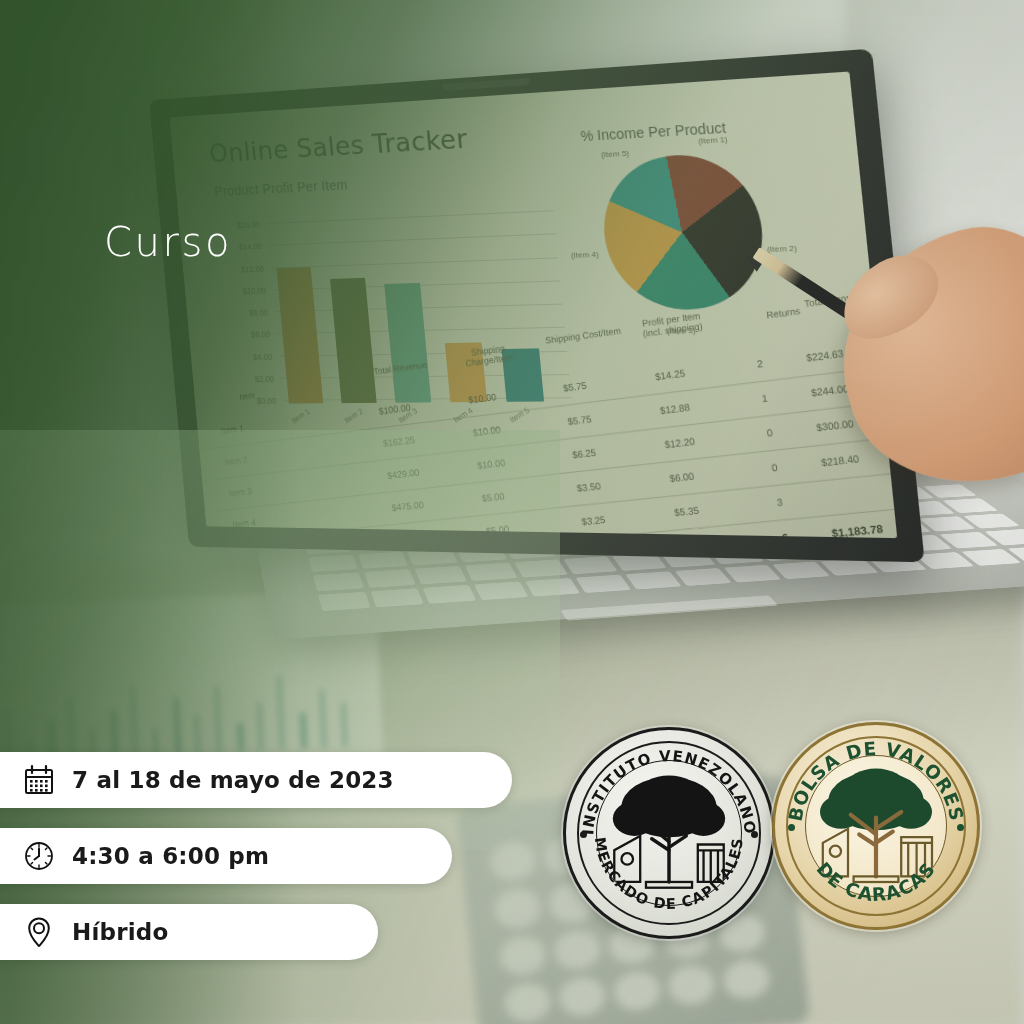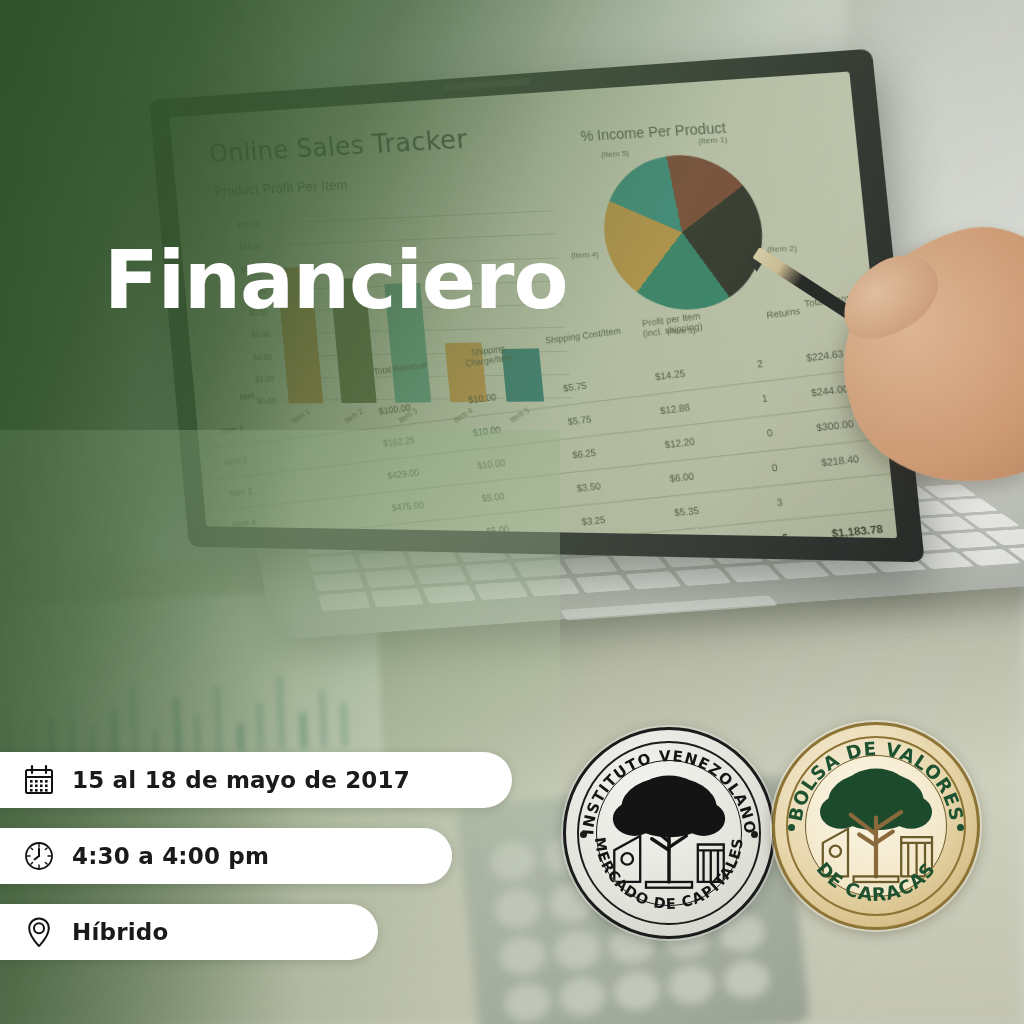--- a/index.html
+++ b/index.html
@@ -564,22 +564,22 @@
       <div class="hand"></div>
       <div class="thumb"></div>
     </div>
   </div>
 
   <div class="overlay"></div>
   <div class="overlay2"></div>
   <div class="overlay3"></div>
 
   <div class="headline">
+    <div class="kicker">Curso</div>
     <div class="title">
-      <span>Financiero</span>
     </div>
   </div>
 
   <div class="pill" id="pill-date">
     <span class="ico">
       <svg width="32" height="32" viewBox="0 0 32 32">
         <rect x="3" y="6" width="26" height="23" rx="1.5" fill="none" stroke="#111" stroke-width="2"></rect>
         <line x1="3" y1="13" x2="29" y2="13" stroke="#111" stroke-width="2"></line>
         <line x1="9" y1="2" x2="9" y2="9" stroke="#111" stroke-width="2.2" stroke-linecap="round"></line>
         <line x1="23" y1="2" x2="23" y2="9" stroke="#111" stroke-width="2.2" stroke-linecap="round"></line>
@@ -592,42 +592,42 @@
             <rect x="12" y="20.5" width="2.6" height="2.6"></rect>
           <rect x="17" y="20.5" width="2.6" height="2.6"></rect>
             <rect x="22" y="20.5" width="2.6" height="2.6"></rect>
           <rect x="7" y="25" width="2.6" height="2.6"></rect>
             <rect x="12" y="25" width="2.6" height="2.6"></rect>
           <rect x="17" y="25" width="2.6" height="2.6"></rect>
             <rect x="22" y="25" width="2.6" height="2.6"></rect>
         </g>
       </svg>
     </span>
-    <span class="txt">15 al 18 de mayo de 2017</span>
+    <span class="txt">7 al 18 de mayo de 2023</span>
   </div>
 
   <div class="pill" id="pill-time">
     <span class="ico">
       <svg width="32" height="32" viewBox="0 0 32 32">
         <circle cx="16" cy="16" r="13" fill="none" stroke="#111" stroke-width="1.8"></circle>
         <g stroke="#111" stroke-width="1.4" stroke-linecap="round">
           <line x1="16" y1="4.5" x2="16" y2="7"></line>
             <line x1="16" y1="25" x2="16" y2="27.5"></line>
           <line x1="4.5" y1="16" x2="7" y2="16"></line>
             <line x1="25" y1="16" x2="27.5" y2="16"></line>
           <line x1="8" y1="8" x2="9.6" y2="9.6"></line>
             <line x1="22.4" y1="22.4" x2="24" y2="24"></line>
           <line x1="24" y1="8" x2="22.4" y2="9.6"></line>
             <line x1="9.6" y1="22.4" x2="8" y2="24"></line>
         </g>
         <line x1="16" y1="16" x2="16" y2="8.5" stroke="#111" stroke-width="2" stroke-linecap="round"></line>
         <line x1="16" y1="16" x2="11.5" y2="19.5" stroke="#111" stroke-width="2" stroke-linecap="round"></line>
       </svg>
     </span>
-    <span class="txt">4:30 a 4:00 pm</span>
+    <span class="txt">4:30 a 6:00 pm</span>
   </div>
 
   <div class="pill" id="pill-mode">
     <span class="ico">
       <svg width="32" height="32" viewBox="0 0 32 32">
         <path d="M16 2.5c-5.4 0-9.8 4.3-9.8 9.7 0 6.8 8.4 16.4 9.3 17.4.3.3.7.3 1 0 .9-1 9.3-10.6 9.3-17.4 0-5.4-4.4-9.7-9.8-9.7z" fill="none" stroke="#111" stroke-width="2"></path>
         <circle cx="16" cy="12.2" r="5" fill="none" stroke="#111" stroke-width="2"></circle>
       </svg>
     </span>
     <span class="txt">Híbrido</span>

